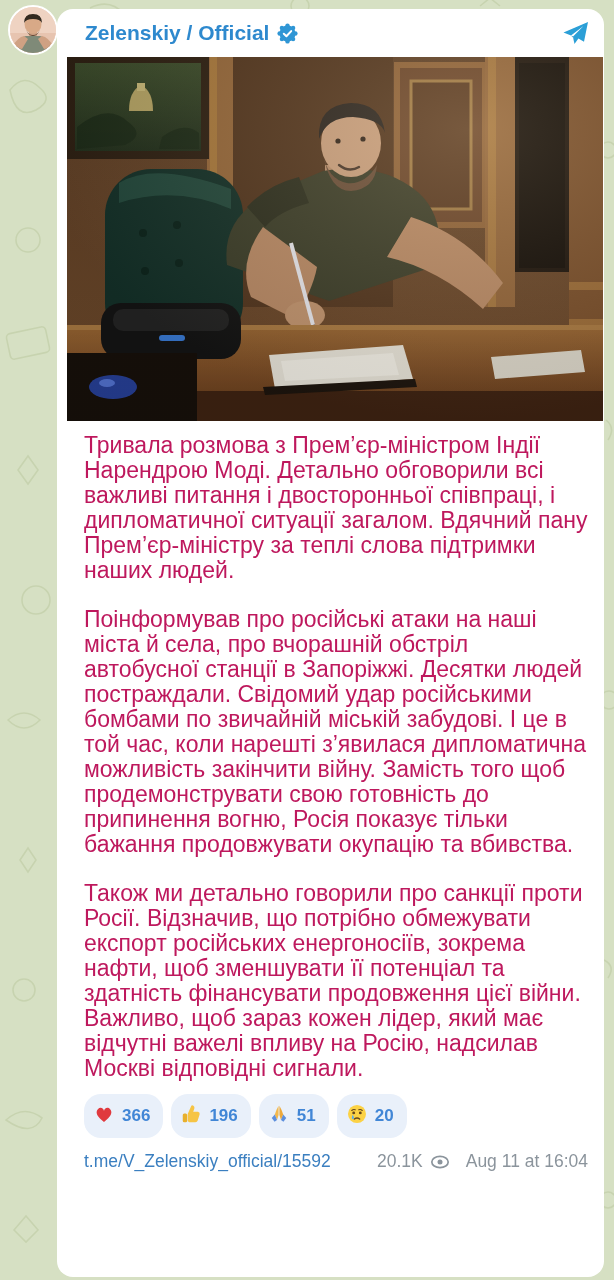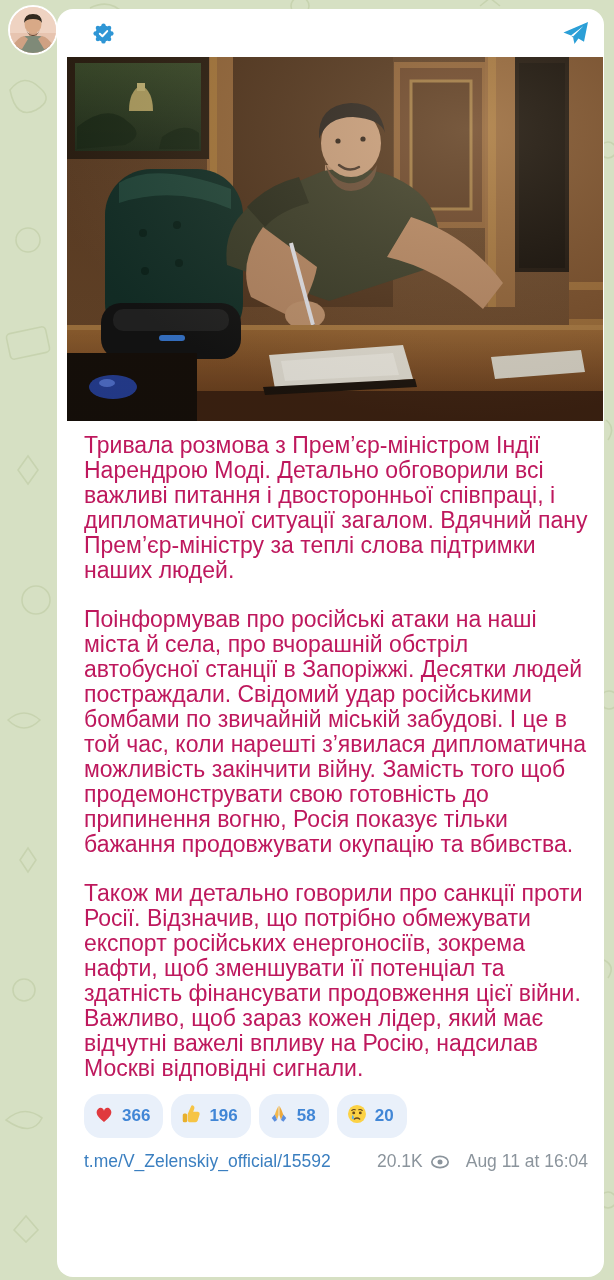--- a/index.html
+++ b/index.html
@@ -109,20 +109,21 @@
     <rect x="19" y="20" width="8" height="9" fill="#cfa183"></rect>
     <ellipse cx="23" cy="17" rx="8.5" ry="9.5" fill="#d8a987"></ellipse>
     <path d="M14 16 q0 -9 9 -9 q9 0 9 9 q-2 -4 -9 -4 q-7 0 -9 4z" fill="#32291f"></path>
     <path d="M16 22 q2 6 7 6 q5 0 7 -6 q-2 7 -7 7 q-5 0 -7 -7z" fill="#5a4433"></path>
   </svg>
 </div>
 
 <div class="card">
 
   <div class="card-header">
+    <span class="channel-name">Zelenskiy / Official</span>
     <span class="verified">
       <svg width="21" height="21" viewBox="0 0 21 21">
         <g fill="#2f96d5">
           <circle cx="10.5" cy="10.5" r="8"></circle>
           <circle cx="10.5" cy="2.6" r="2.2"></circle>
             <circle cx="10.5" cy="18.4" r="2.2"></circle>
           <circle cx="2.6" cy="10.5" r="2.2"></circle>
             <circle cx="18.4" cy="10.5" r="2.2"></circle>
           <circle cx="4.9" cy="4.9" r="2.2"></circle>
             <circle cx="16.1" cy="4.9" r="2.2"></circle>
@@ -261,21 +262,21 @@
     </div>
     <div class="reaction-pill">
       <span>
         <svg width="22" height="22" viewBox="0 0 20 20">
           <path d="M9.6 2.5 Q7 7 6.2 10.5 L8.2 15.5 L9.6 11 Z" fill="#f3b84d"></path>
           <path d="M10.4 2.5 Q13 7 13.8 10.5 L11.8 15.5 L10.4 11 Z" fill="#eda93c"></path>
           <path d="M6.2 10.5 L3.4 13.6 L6 17 L8.2 15.5 Z" fill="#5d8fdd"></path>
           <path d="M13.8 10.5 L16.6 13.6 L14 17 L11.8 15.5 Z" fill="#5d8fdd"></path>
         </svg>
       </span>
-      <span class="reaction-count">58</span>
+      <span class="reaction-count">51</span>
     </div>
     <div class="reaction-pill">
       <span>
         <svg width="22" height="22" viewBox="0 0 20 20">
           <circle cx="10" cy="10" r="8.2" fill="#fcd245"></circle>
           <circle cx="7" cy="9" r="1.3" fill="#66471b"></circle>
           <circle cx="13" cy="9" r="1.3" fill="#66471b"></circle>
           <path d="M5.2 6.8 q1.6 -1.4 3.2 -0.6 M11.6 6.2 q1.6 -0.8 3.2 0.6" stroke="#66471b" stroke-width="1" fill="none" stroke-linecap="round"></path>
           <path d="M7.6 14.6 q2.4 -2 4.8 0" stroke="#66471b" stroke-width="1.3" fill="none" stroke-linecap="round"></path>
           <path d="M6.2 10.6 q-1.8 3.2 0 4.2 q2 -0.8 0 -4.2z" fill="#5dadec"></path>

